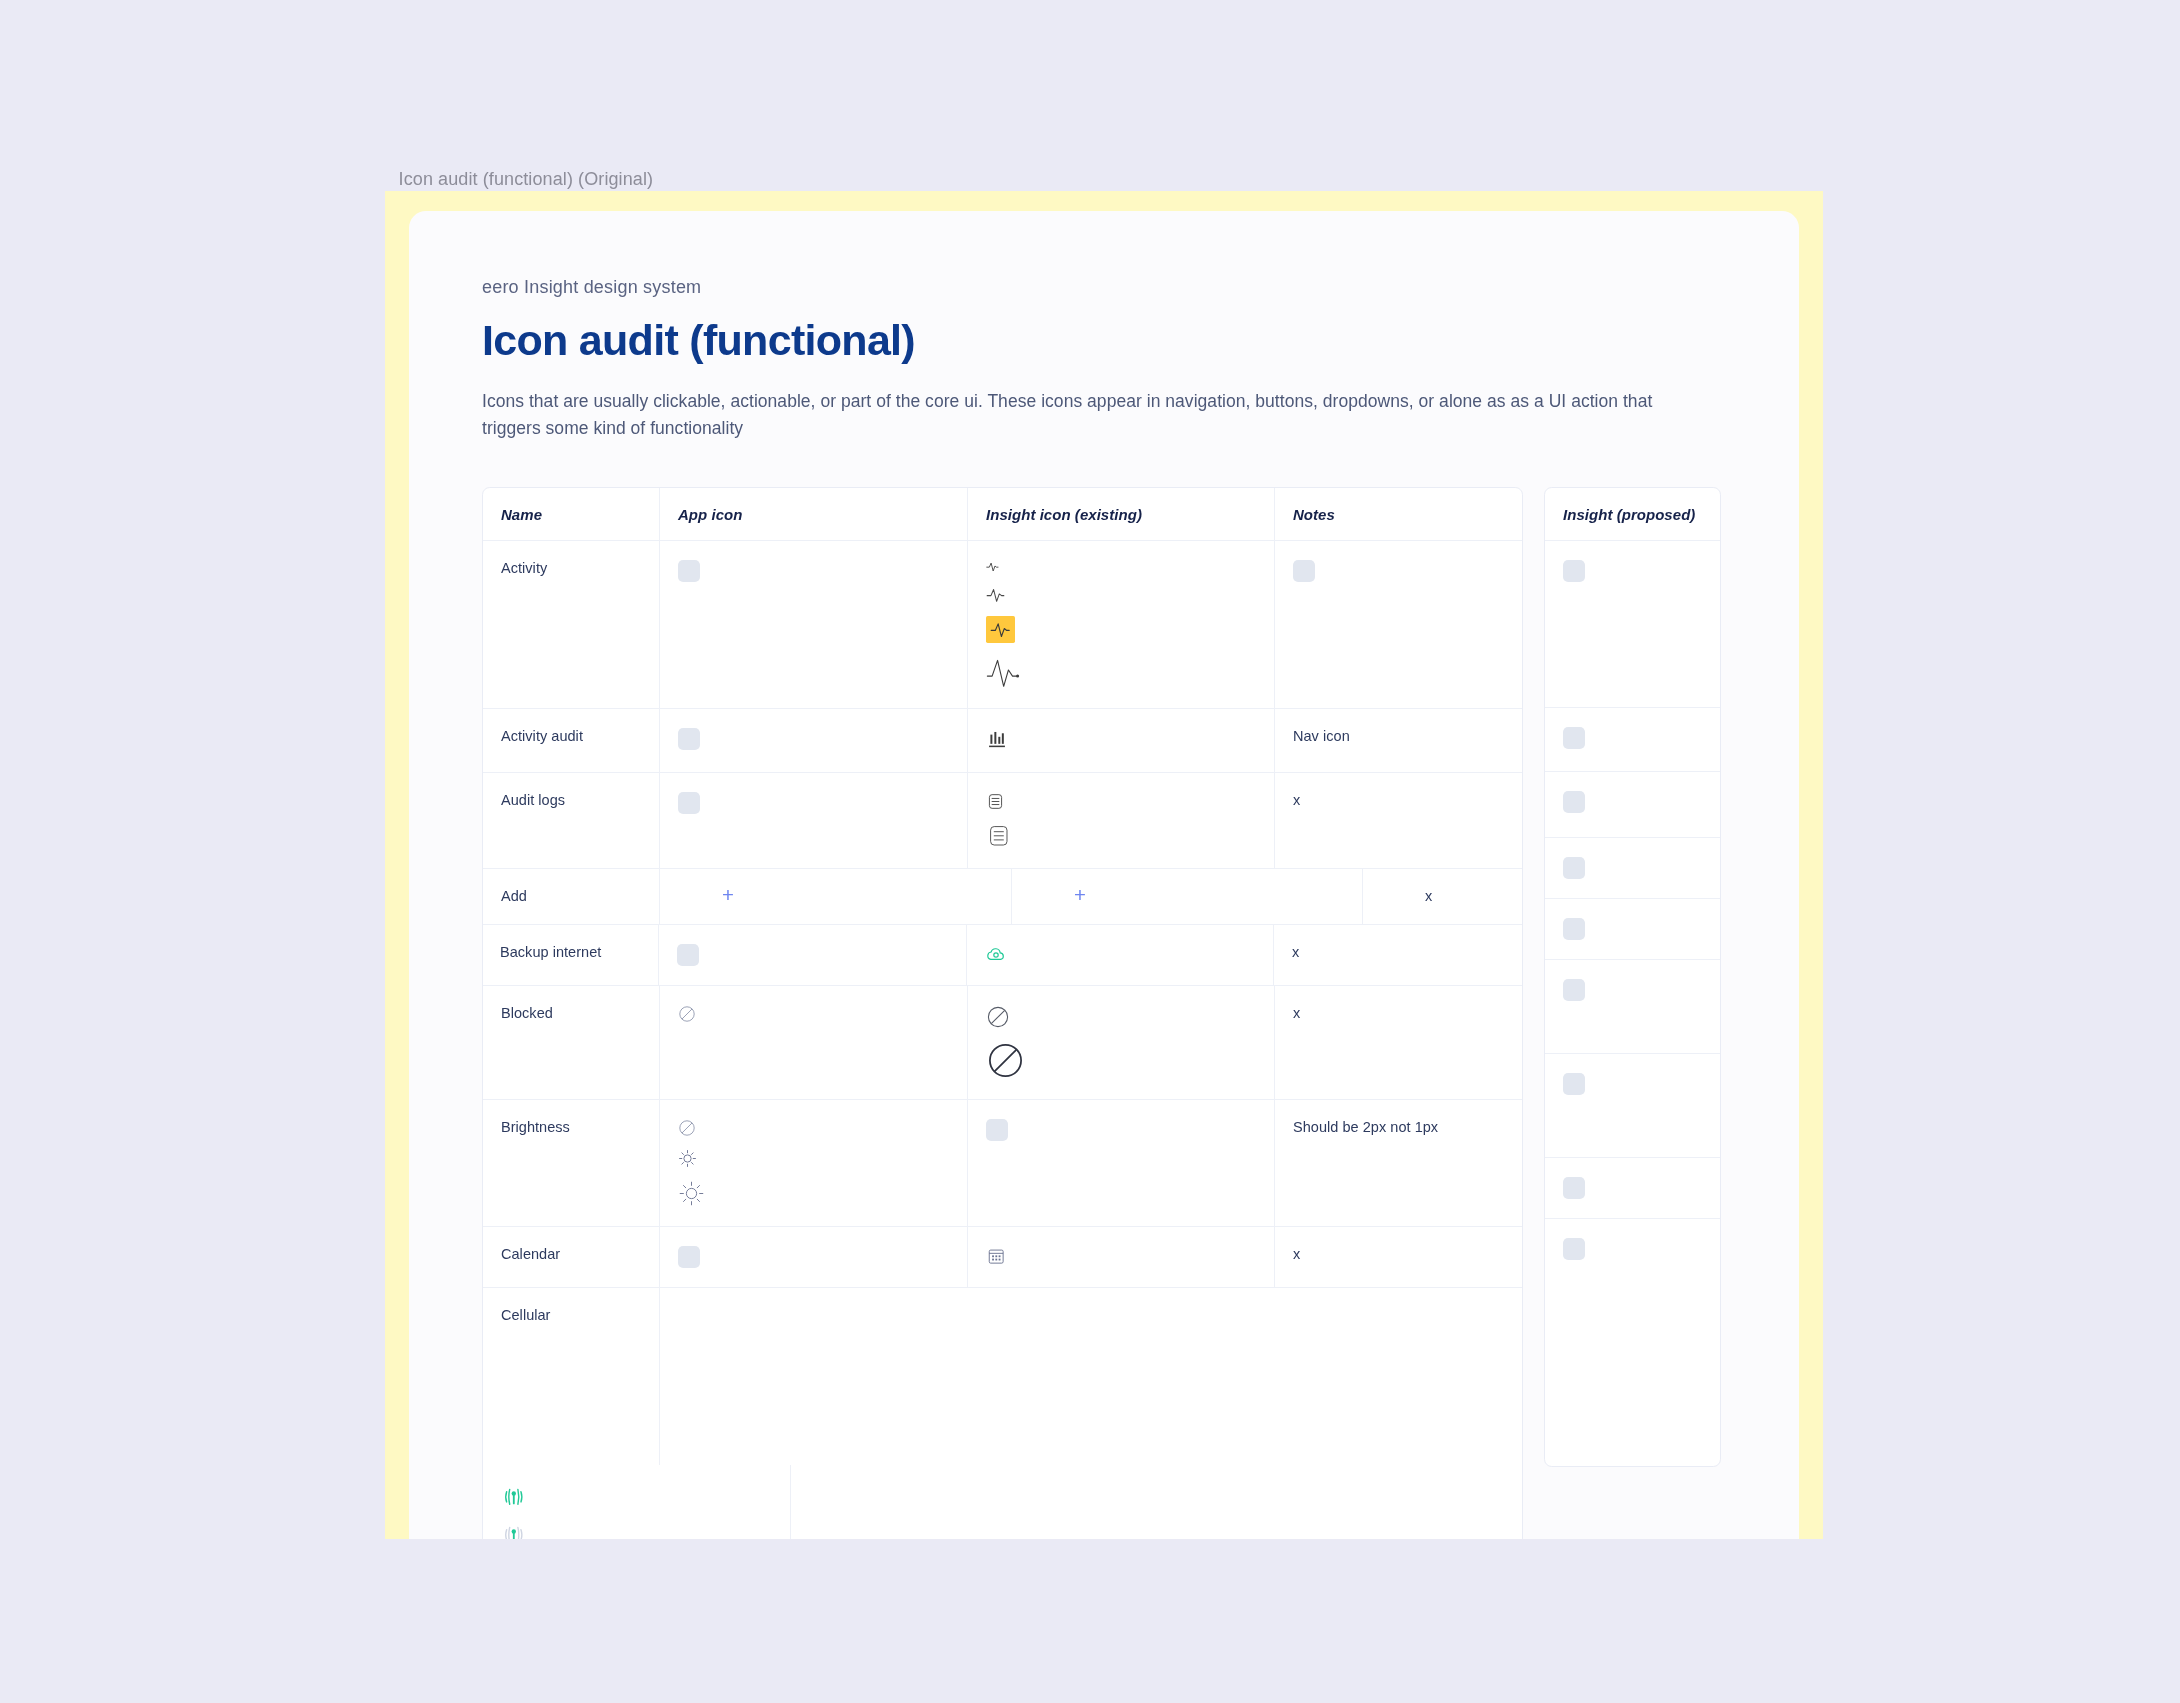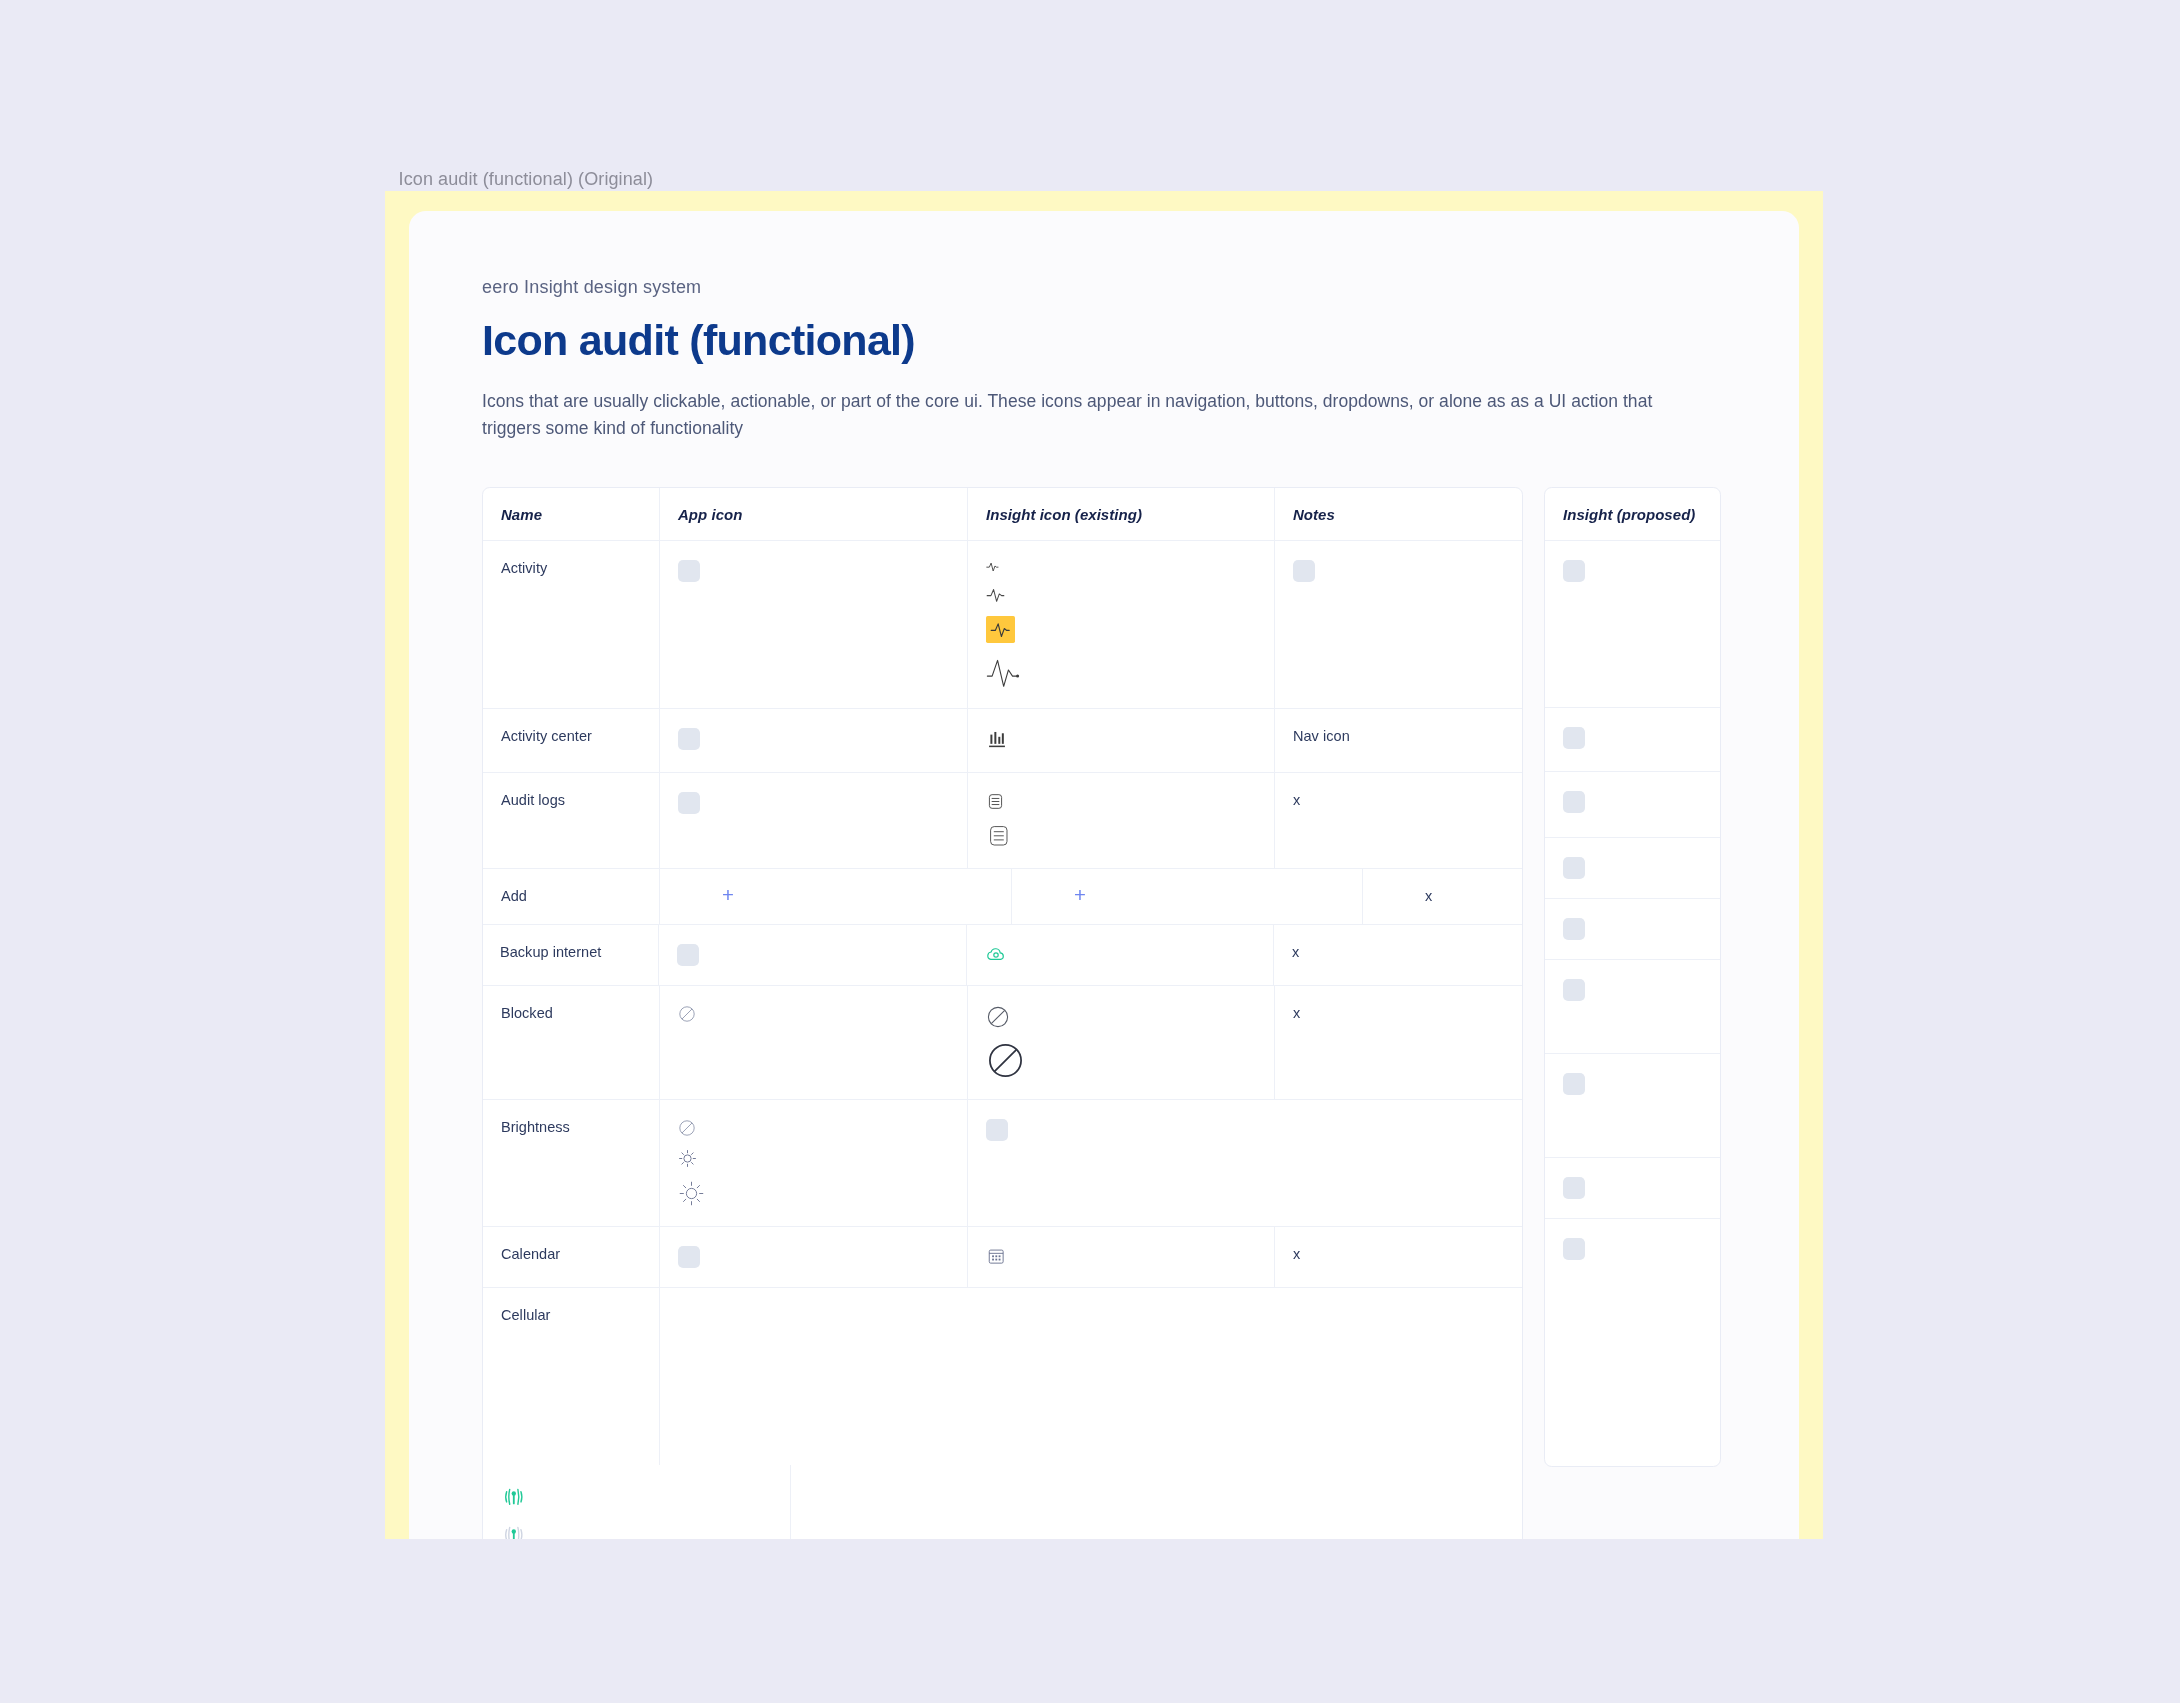--- a/index.html
+++ b/index.html
@@ -238,21 +238,21 @@
                   </div>
                   <div class="tcell c-notes">
                     <div class="icon-stack">
                       <span class="iconbox">
                         <span class="ph"></span>
                       </span>
                     </div>
                   </div>
                 </div>
                 <div class="trow" style="min-height: 64px;">
-                  <div class="tcell c-name"><span class="cell-name">Activity center</span></div>
+                  <div class="tcell c-name"><span class="cell-name">Activity audit</span></div>
                   <div class="tcell c-app">
                     <div class="icon-stack">
                       <span class="iconbox">
                         <span class="ph"></span>
                       </span>
                     </div>
                   </div>
                   <div class="tcell c-ins">
                     <div class="icon-stack">
                       <span class="iconbox"><svg width="22" height="22" viewBox="0 0 26 26" fill="none">
@@ -386,20 +386,21 @@
                         </svg></span>
                     </div>
                   </div>
                   <div class="tcell c-ins">
                     <div class="icon-stack">
                       <span class="iconbox">
                         <span class="ph"></span>
                       </span>
                     </div>
                   </div>
+                  <div class="tcell c-notes"><span class="cell-note">Should be 2px not 1px</span></div>
                 </div>
                 <div class="trow" style="min-height: 48px;">
                   <div class="tcell c-name"><span class="cell-name">Calendar</span></div>
                   <div class="tcell c-app">
                     <div class="icon-stack">
                       <span class="iconbox">
                         <span class="ph"></span>
                       </span>
                     </div>
                   </div>

